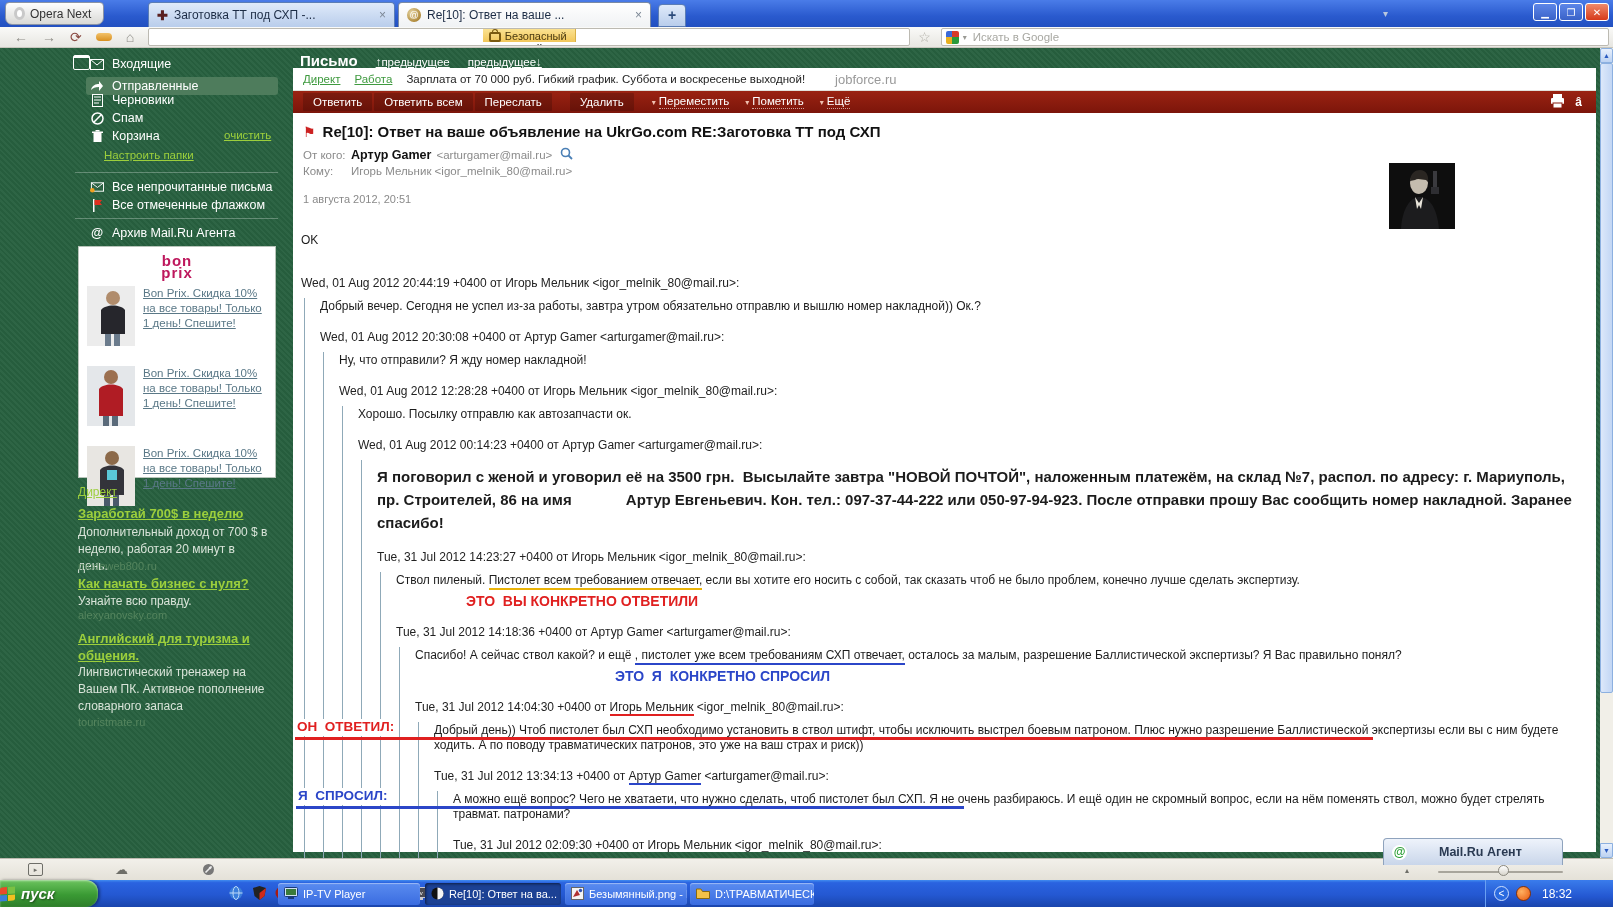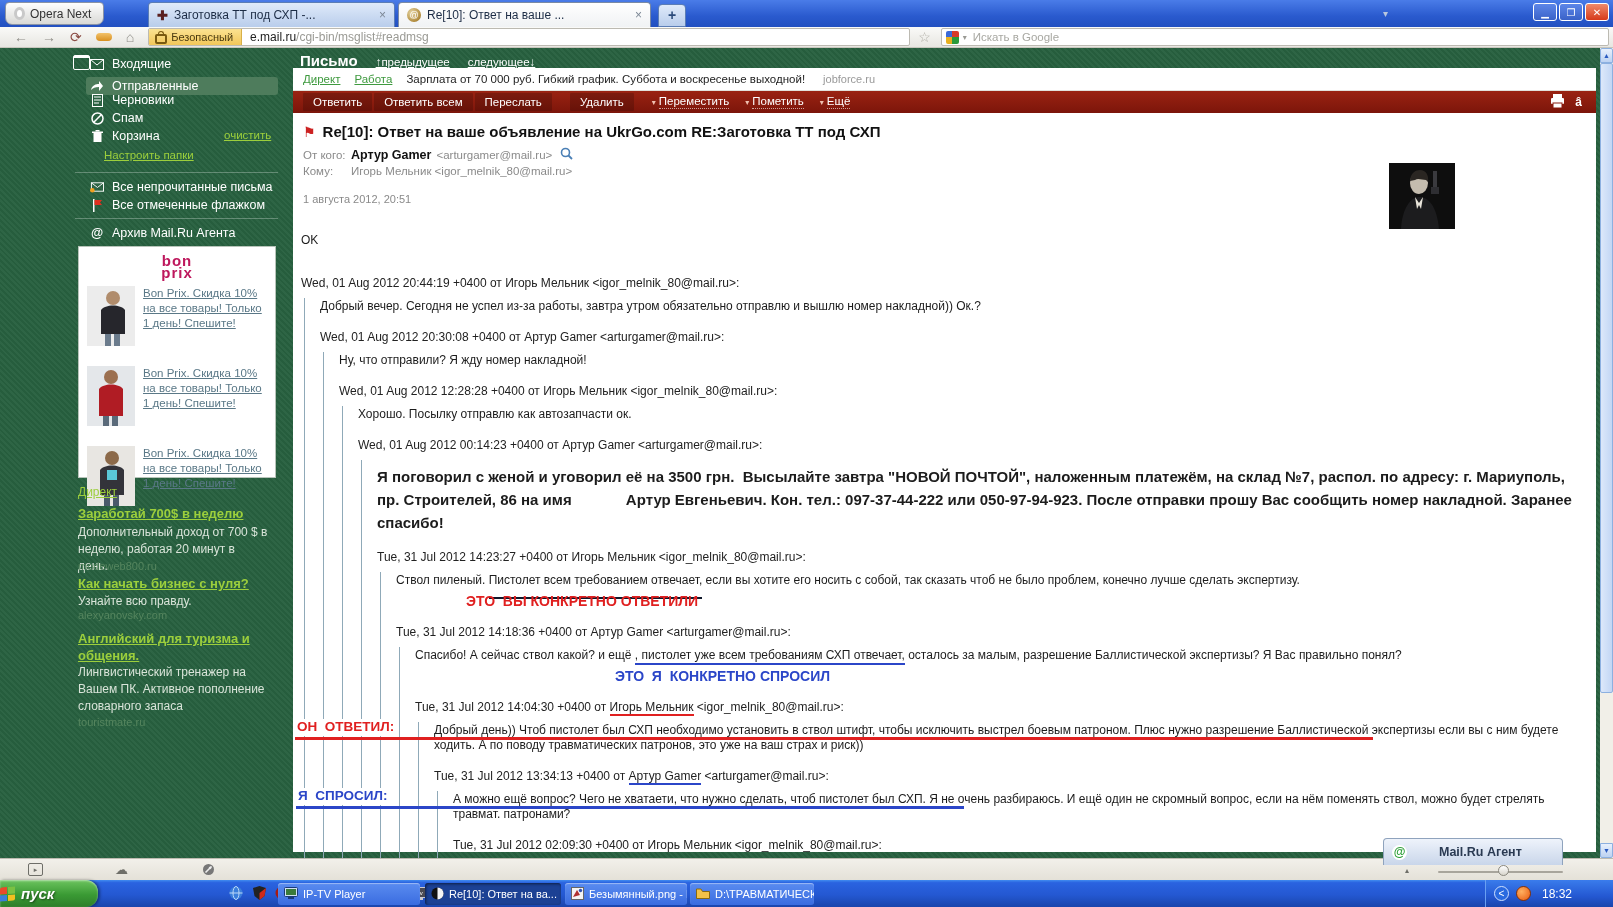--- a/index.html
+++ b/index.html
@@ -31,21 +31,21 @@
   .winbtn.close { background:linear-gradient(#ef8a6a,#d63a1a); }
 
   .addressbar { position:absolute; left:0; top:27px; width:100%; height:21px;
     background:linear-gradient(#fafaf8,#e7e6e1); border-bottom:1px solid #c8c6bd; box-sizing:border-box;
     display:flex; align-items:center; font-size:12px; }
   .nav-ic { color:#8f8e88; font-size:14px; margin-left:14px; line-height:1; }
   .nav-reload { color:#8a4a42; }
   .nav-key { width:16px; height:8px; background:linear-gradient(#f2c26a,#d89020); border-radius:4px; margin-left:14px; }
   .nav-home { color:#8f8e88; font-size:14px; margin-left:14px; }
   .url-field { margin-left:14px; width:760px; height:16px; background:#fff; border:1px solid #bcbab2; border-radius:2px;
-    display:flex; align-items:center; overflow:hidden; }
+    display:flex; align-items:center; overflow:hidden;flex-direction:column; }
   .sec-badge { background:linear-gradient(#fbe291,#f2c75a); border-right:1px solid #d8b048; height:100%; display:flex; align-items:center;
     padding:0 8px 0 6px; gap:4px; font-size:11px; color:#4a3a10; }
   .lock-ic { width:8px; height:6px; border:2px solid #7a5a10; border-radius:2px; position:relative; margin-top:3px; }
   .lock-ic:before { content:""; position:absolute; left:1px; top:-5px; width:4px; height:4px; border:1.5px solid #7a5a10; border-bottom:none; border-radius:3px 3px 0 0; }
   .url-host { color:#222; margin-left:8px; }
   .url-path { color:#9a9a94; }
   .star-ic { color:#b0aea6; font-size:14px; margin-left:8px; }
   .searchbox { margin-left:10px; flex:1; height:16px; background:#fff; border:1px solid #bcbab2; border-radius:2px;
     display:flex; align-items:center; margin-right:4px; }
   .gicon { width:13px; height:13px; margin-left:4px; border-radius:2px; overflow:hidden; display:grid; grid-template-columns:1fr 1fr; grid-template-rows:1fr 1fr; }
@@ -82,21 +82,21 @@
 
   
   .mail-top { position:absolute; left:300px; top:4px; color:#fff; display:flex; align-items:baseline; gap:18px; }
   .mail-top .pt { font-weight:bold; font-size:15px; }
   .mail-top a { color:#fff; font-size:11.5px; text-decoration:underline; }
 
   
   .panel { position:absolute; left:293px; top:20px; width:1303px; height:784px; background:#fff; }
   .ad-strip { height:22px; border-bottom:1px solid #e2e1db; display:flex; align-items:center; gap:14px; padding-left:10px; font-size:11.5px; color:#222; }
   .ad-strip .gl { color:#3f9a3f; text-decoration:underline; }
-  .ad-strip .small { color:#999; font-size:11px; margin-left:4px; }
+  .ad-strip .small { color:#999; font-size:13px; margin-left:16px; }
 
   .mail-toolbar { height:22px; background:linear-gradient(#9a2312,#7c150a); display:flex; align-items:center; padding-left:10px;
     color:#fff; font-size:11.5px; position:relative; }
   .tb-btn { background:rgba(0,0,0,0.18); padding:3px 10px; margin-right:2px; border-radius:1px; }
   .tb-btn.del { margin-left:16px; }
   .tb-dd { margin-left:16px; display:flex; align-items:center; gap:3px; }
   .tb-dd .arr { font-size:8px; color:#f0c0b0; }
   .tb-dd .lbl { border-bottom:1px dotted rgba(255,255,255,0.6); padding-bottom:1px; }
   .tb-right { position:absolute; right:14px; top:3px; display:flex; gap:10px; align-items:center; }
   .lang-ic { color:#fff; font-weight:bold; font-size:12px; }
@@ -112,21 +112,21 @@
   .date-line { color:#8a8a8a; font-size:11px; margin-top:16px; }
   .avatar { position:absolute; left:1096px; top:50px; width:66px; height:66px; background:#101010; }
 
   
   .mail-body { position:relative; padding:18px 12px 0 8px; font-size:12px; color:#1c1c1c; line-height:15px; }
   .m-ok { margin:0 0 28px; }
   .q-date { margin:16px 0 7px; color:#222; }
   blockquote.q { margin:0 0 0 3px; padding:1px 0 1px 15px; border-left:1px solid #8fa9b8; }
   .q-text { margin:0 0 8px; }
   .q-big { font-size:15px; font-weight:bold; line-height:23px; white-space:pre-wrap; margin:4px 0 10px; }
-  .seg-red { border-bottom:2px solid #0f172a; padding-bottom:10px; }
+  .seg-red { border-bottom:2px solid #eab308; padding-bottom:1px; }
   .seg-blue { border-bottom:2px solid #2b46c8; padding-bottom:1px; }
   .u-red { border-bottom:2px solid #e02020; }
   .u-blue { border-bottom:2px solid #2b46c8; }
   .ann { font-weight:bold; font-size:14px; white-space:pre; margin:-2px 0 6px; }
   .ann-red { color:#e02020; margin-left:70px; }
   .ann-blue { color:#2b46c8; margin-left:200px; }
   .rel { position:relative; }
   .side-label { position:absolute; font-weight:bold; font-size:13.5px; white-space:pre; background:#fff; padding:0 4px 2px 2px; top:-3px; }
   .lbl-red { color:#e02020; left:-124px; }
   .lbl-blue { color:#2b46c8; left:-142px; }
@@ -355,21 +355,21 @@
     <a class="d-title" style="position:absolute; left:78px; top:528px;">Как начать бизнес с нуля?</a>
     <div class="d-desc" style="position:absolute; left:78px; top:545px; width:190px;">Узнайте всю правду.</div>
     <div class="d-url" style="position:absolute; left:78px; top:561px;">alexyanovsky.com</div>
     <a class="d-title" style="position:absolute; left:78px; top:582px; width:180px; display:block; line-height:17px;">Английский для туризма и общения.</a>
     <div class="d-desc" style="position:absolute; left:78px; top:616px; width:200px;">Лингвистический тренажер на Вашем ПК. Активное пополнение словарного запаса</div>
     <div class="d-url" style="position:absolute; left:78px; top:668px;">touristmate.ru</div>
 
     <div class="mail-top">
       <span class="pt">Письмо</span>
       <a>↑предыдущее</a>
-      <a>следующее↓</a>
+      <a>предыдущее↓</a>
     </div>
 
     <div class="panel">
 
       <div class="ad-strip">
         <a class="gl">Директ</a>
         <a class="gl">Работа</a>
         <span>Зарплата от 70 000 руб. Гибкий график. Суббота и воскресенье выходной!</span>
         <span class="small">jobforce.ru</span>
       </div>

